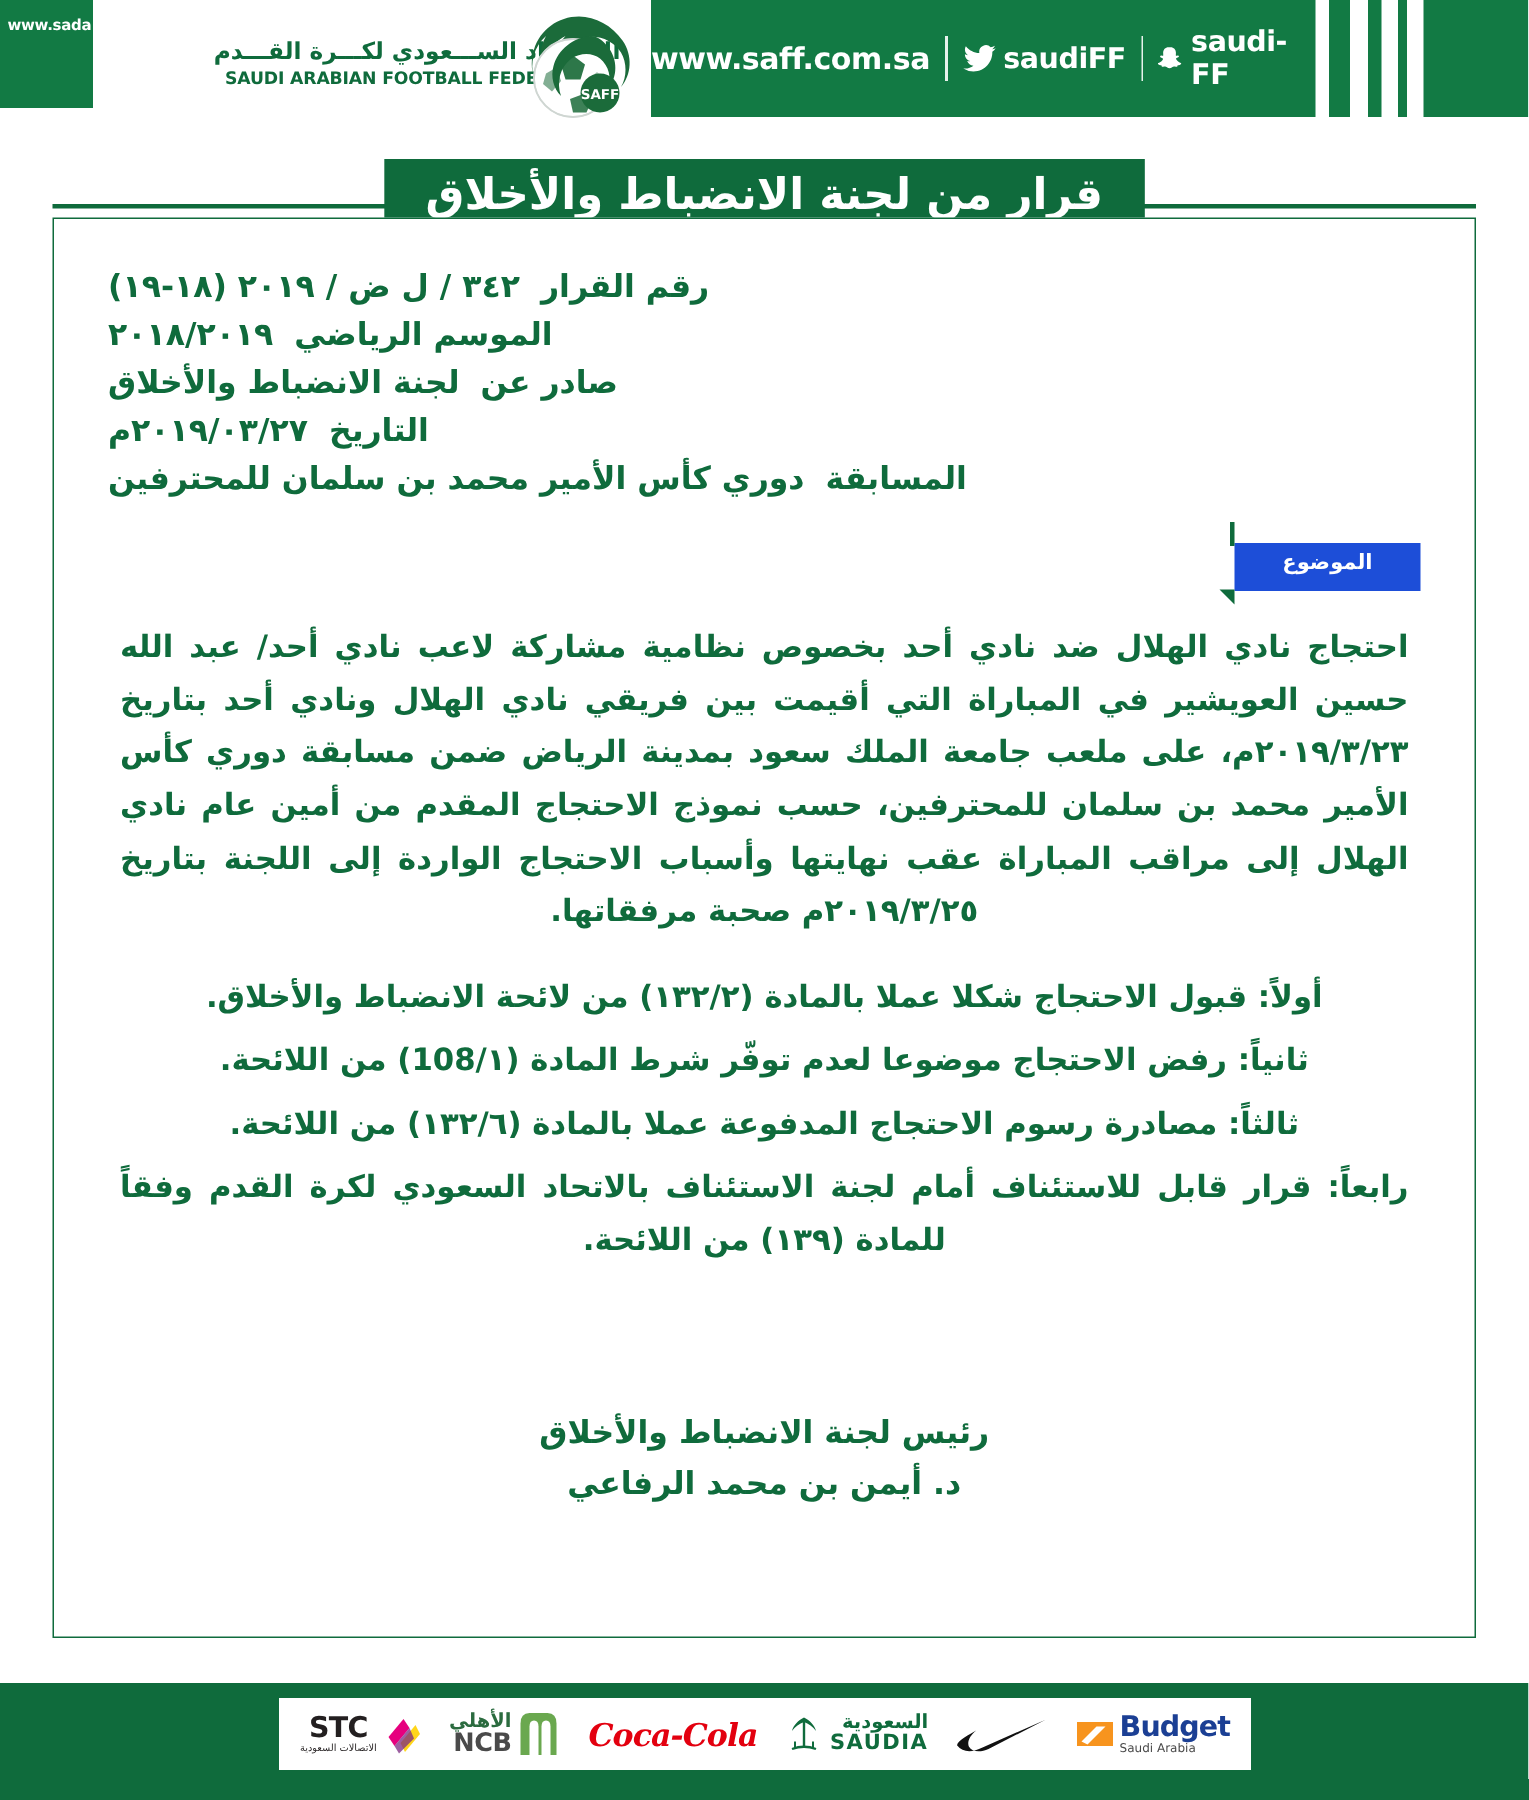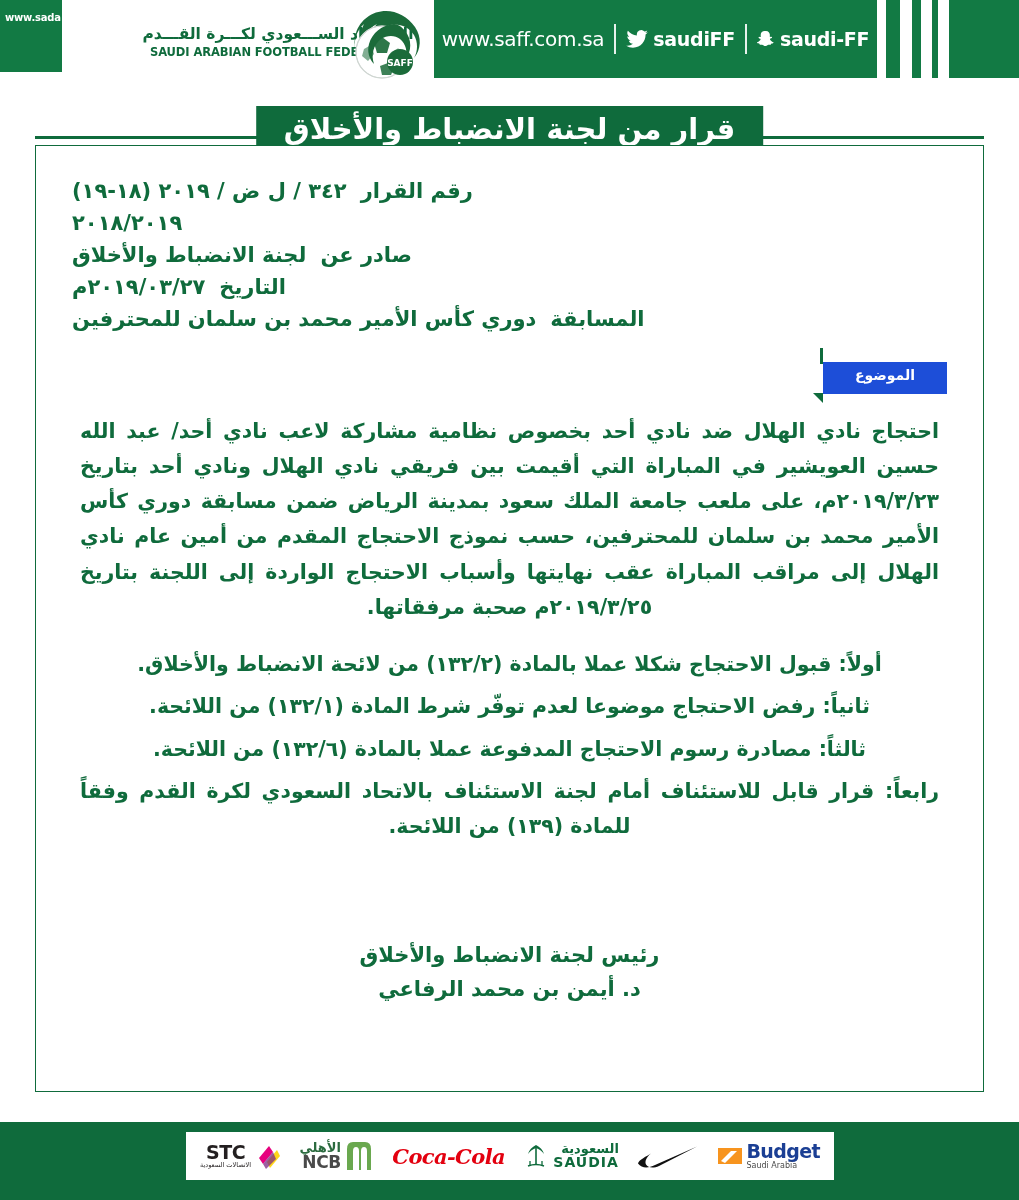--- a/index.html
+++ b/index.html
@@ -90,21 +90,21 @@
     height: 78px;
     background: #127a44;
     display: flex;
     align-items: center;
     justify-content: center;
     direction: ltr;
   }
   .greenbar .url {
     color: #ffffff;
     font-size: 20px;
-    font-weight: normal;
+    font-weight: bold;
     letter-spacing: -0.3px;
   }
   .greenbar .sep {
     display: inline-block;
     width: 2px;
     height: 30px;
     background: #ffffff;
     margin: 0 10px;
     opacity: .9;
   }
@@ -368,20 +368,21 @@
 
   <div class="frame">
     <div class="inner">
 
       <div class="meta">
         <div class="meta-row">
           <span class="lbl">رقم القرار</span>
           <span class="val">٣٤٢ / ل ض / ٢٠١٩ (١٨-١٩)</span>
         </div>
         <div class="meta-row">
+          <span class="lbl">الموسم الرياضي</span>
           <span class="val">٢٠١٨/٢٠١٩</span>
         </div>
         <div class="meta-row">
           <span class="lbl">صادر عن</span>
           <span class="val">لجنة الانضباط والأخلاق</span>
         </div>
         <div class="meta-row">
           <span class="lbl">التاريخ</span>
           <span class="val">٢٠١٩/٠٣/٢٧م</span>
         </div>
@@ -392,21 +393,21 @@
       </div>
 
       <div class="tag-row">
         <div class="tag stem">الموضوع</div>
       </div>
       <div class="para">احتجاج نادي الهلال ضد نادي أحد بخصوص نظامية مشاركة لاعب نادي أحد/ عبد الله حسين العويشير في المباراة التي أقيمت بين فريقي نادي الهلال ونادي أحد بتاريخ ٢٠١٩/٣/٢٣م، على ملعب جامعة الملك سعود بمدينة الرياض ضمن مسابقة دوري كأس الأمير محمد بن سلمان للمحترفين، حسب نموذج الاحتجاج المقدم من أمين عام نادي الهلال إلى مراقب المباراة عقب نهايتها وأسباب الاحتجاج الواردة إلى اللجنة بتاريخ ٢٠١٩/٣/٢٥م صحبة مرفقاتها.</div>
 
 
       <div class="decisions">
         <div class="dec-item">أولاً: قبول الاحتجاج شكلا عملا بالمادة (١٣٢/٢) من لائحة الانضباط والأخلاق.</div>
-        <div class="dec-item">ثانياً: رفض الاحتجاج موضوعا لعدم توفّر شرط المادة (١٣٢/١) من اللائحة.</div>
+        <div class="dec-item">ثانياً: رفض الاحتجاج موضوعا لعدم توفّر شرط المادة (108/١) من اللائحة.</div>
         <div class="dec-item">ثالثاً: مصادرة رسوم الاحتجاج المدفوعة عملا بالمادة (١٣٢/٦) من اللائحة.</div>
         <div class="dec-item wrap">رابعاً: قرار قابل للاستئناف أمام لجنة الاستئناف بالاتحاد السعودي لكرة القدم وفقاً للمادة (١٣٩) من اللائحة.</div>
       </div>
 
       <div class="signature">
         <div class="role">رئيس لجنة الانضباط والأخلاق</div>
         <div class="name">د. أيمن بن محمد الرفاعي</div>
       </div>
 
     </div>

